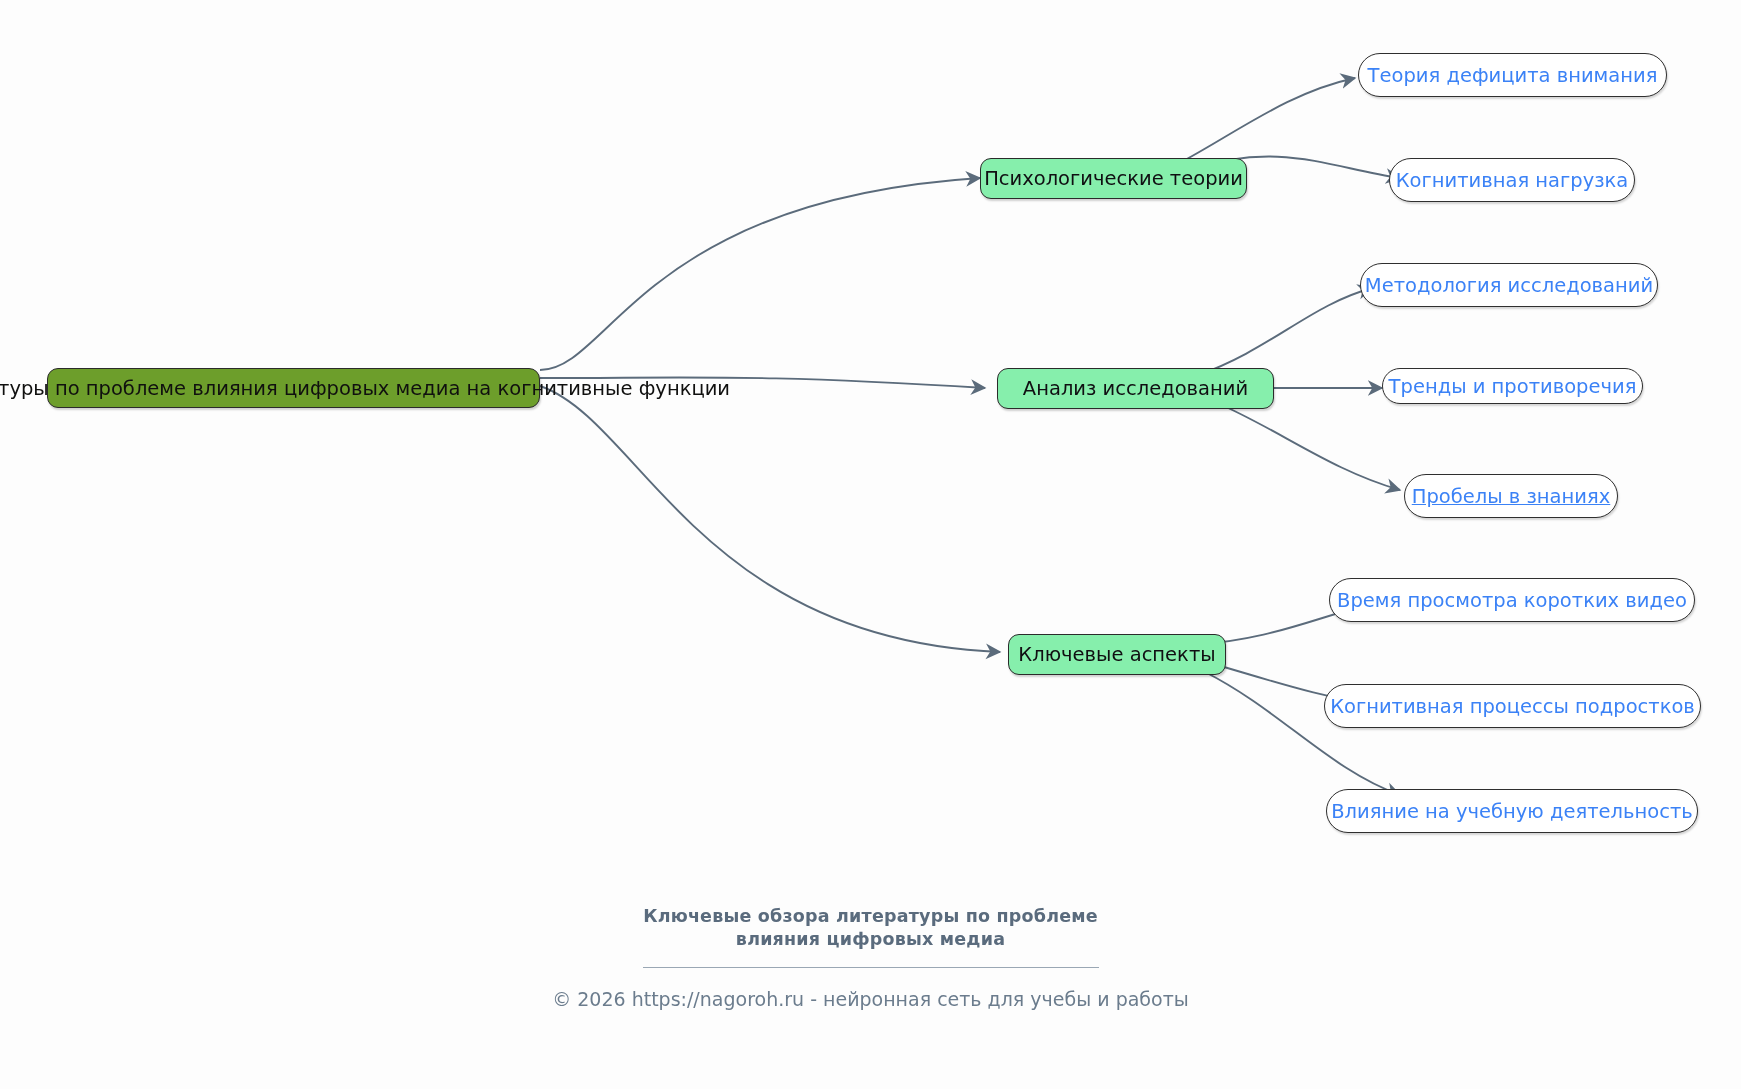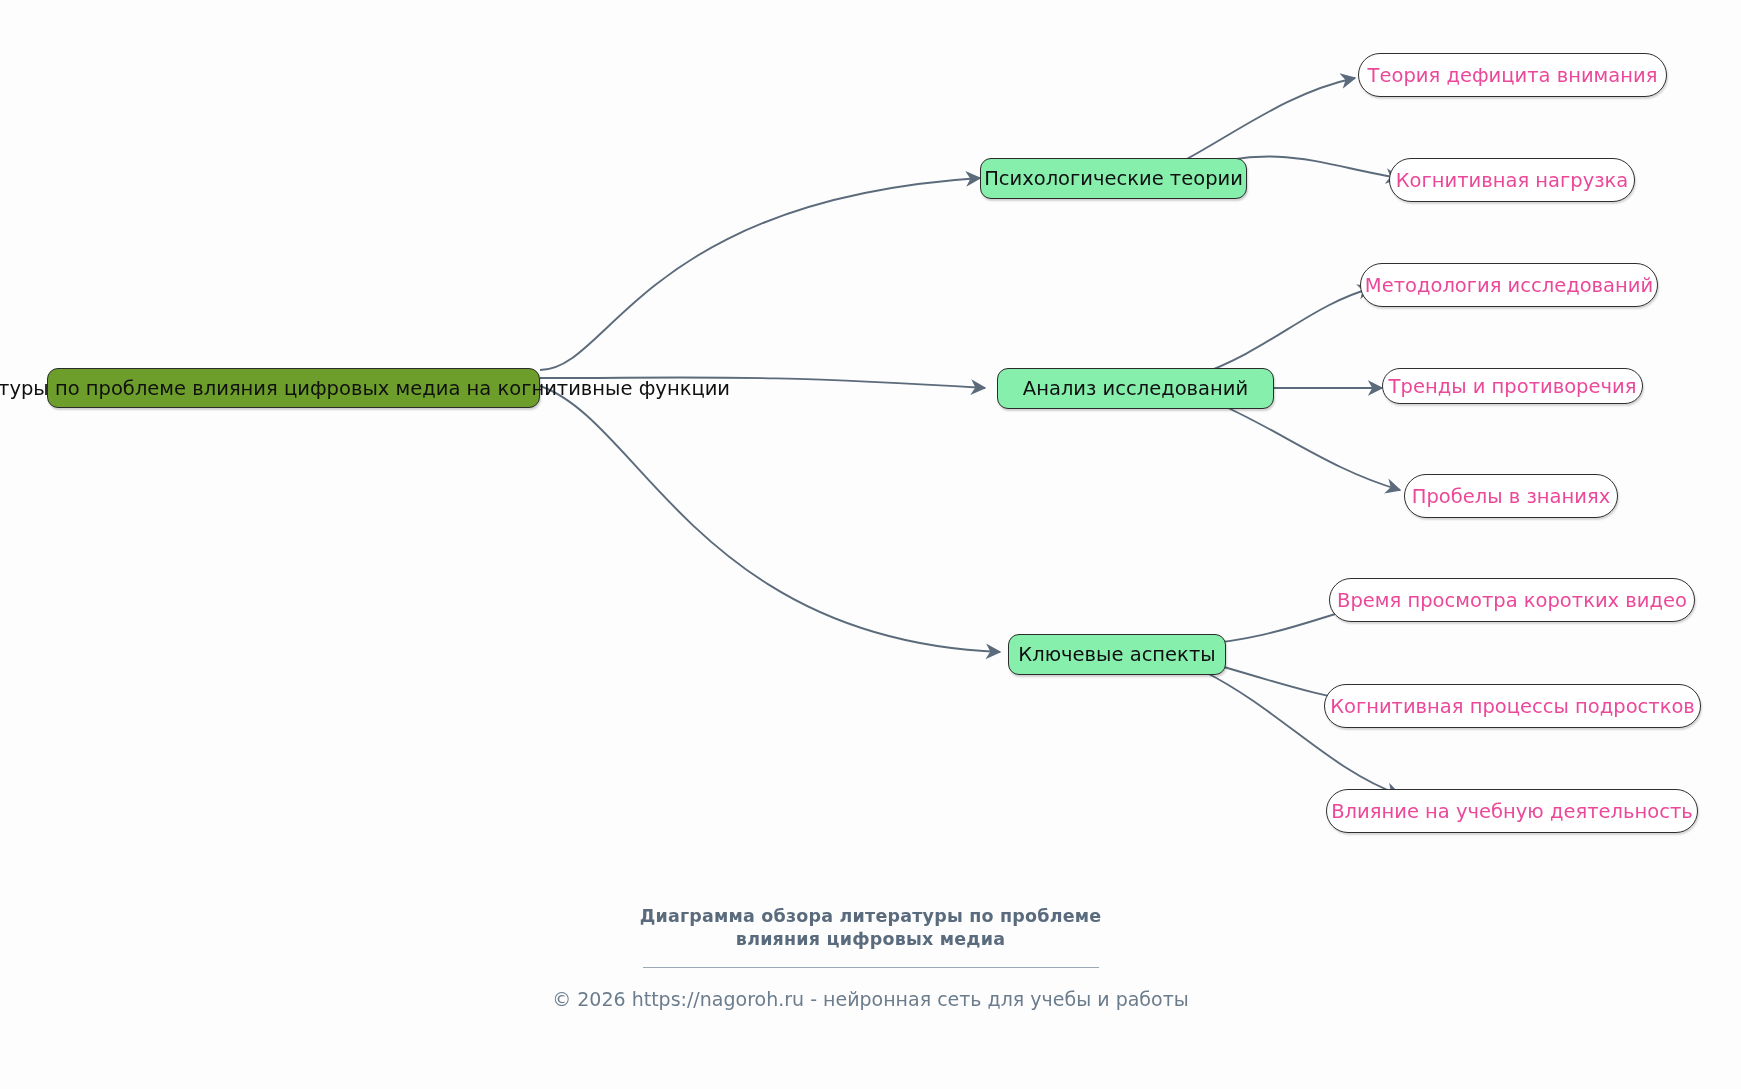--- a/index.html
+++ b/index.html
@@ -44,21 +44,21 @@
     border-radius: 11px;
     color: #100f12;
     font-size: 19.5px;
     padding: 0 16px;
     box-shadow: 1px 2px 2px rgba(0,0,0,0.18);
   }
   .node-leaf {
     background: #ffffff;
     border: 1.7px solid #2f2f2f;
     border-radius: 22px;
-    color: #ec4899;
+    color: #3b82f6;
     font-size: 19.5px;
     padding: 0 18px;
     box-shadow: 1px 2px 2px rgba(0,0,0,0.16);
   }
   #footer {
     position: absolute;
     left: 0;
     right: 0;
     top: 905px;
     text-align: center;
@@ -122,25 +122,25 @@
 <div class="node node-branch" style="left:1008px; top:634px; width:218px; height:41px;">Ключевые аспекты</div>
 
 <div class="node node-leaf" style="left:1358px; top:53px; width:309px; height:44px;">Теория дефицита внимания</div>
 
 <div class="node node-leaf" style="left:1389px; top:158px; width:246px; height:44px;">Когнитивная нагрузка</div>
 
 <div class="node node-leaf" style="left:1360px; top:263px; width:298px; height:44px;">Методология исследований</div>
 
 <div class="node node-leaf" style="left:1382px; top:368px; width:261px; height:36px;">Тренды и противоречия</div>
 
-<div class="node node-leaf" style="left:1404px; top:474px; width:214px; height:44px;">Пробелы в знаниях</div>
+<div class="node node-leaf" style="left:1404px; top:474px; width:214px; height:44px;text-decoration:underline;">Пробелы в знаниях</div>
 
 <div class="node node-leaf" style="left:1329px; top:578px; width:366px; height:44px;">Время просмотра коротких видео</div>
 
 <div class="node node-leaf" style="left:1324px; top:684px; width:377px; height:44px;">Когнитивная процессы подростков</div>
 
 <div class="node node-leaf" style="left:1326px; top:789px; width:372px; height:44px;">Влияние на учебную деятельность</div>
 
 <div id="footer">
-  <div id="footer-title">Диаграмма обзора литературы по проблеме влияния цифровых медиа</div>
+  <div id="footer-title">Ключевые обзора литературы по проблеме влияния цифровых медиа</div>
   <div id="footer-rule"></div>
   <div id="footer-credit">© 2026 https://nagoroh.ru - нейронная сеть для учебы и работы</div>
 </div>
 
 </body></html>

